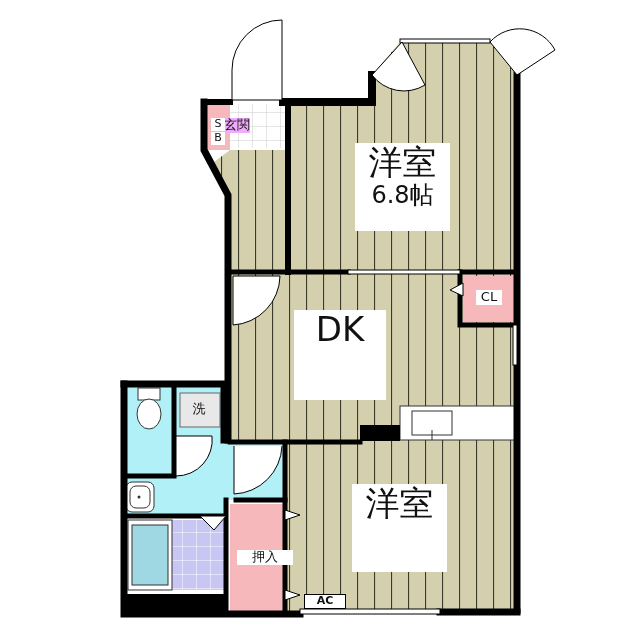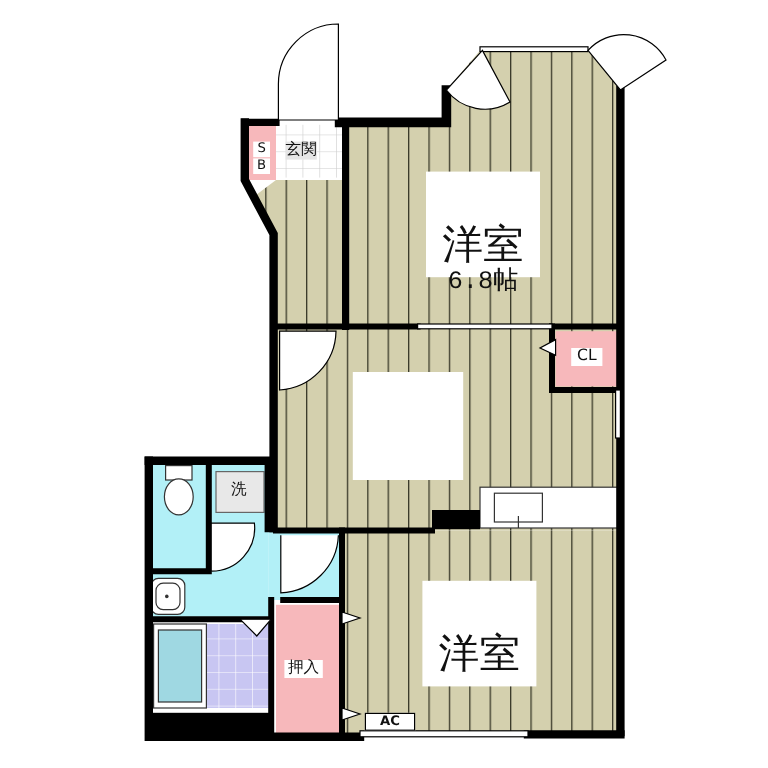--- a/index.html
+++ b/index.html
@@ -1,20 +1,20 @@
 <!DOCTYPE html>
 <html><head>
 <meta charset="utf-8">
 <style>
   html,body{margin:0;padding:0;background:#fff;}
   body{width:640px;height:640px;position:relative;overflow:hidden;font-family:"DejaVu Sans","Liberation Sans",sans-serif;}
   #plan{position:absolute;left:0;top:0;width:640px;height:640px;}
   .lbl{position:absolute;background:#fff;color:#111;text-align:center;line-height:1.15;}
-  .room-title{font-size:34px;margin-top:42px;}
-  .room-size{font-size:21px;font-family:Liberation Mono, monospace;}
+  .room-title{font-size:34px;}
+  .room-size{font-size:24px;}
   .small{font-size:13px;}
 </style>
 </head>
 <body>
 
 <svg id="plan" viewBox="0 0 640 640" xmlns="http://www.w3.org/2000/svg">
   <defs>
     <pattern id="boards" width="17" height="20" patternUnits="userSpaceOnUse">
       <rect width="17" height="20" fill="#d4d0ae"></rect>
       <line x1="0.5" y1="0" x2="0.5" y2="20" stroke="#3a3a2a" stroke-width="1.2"></line>
@@ -116,25 +116,26 @@
     <path d="M463 283 L450 290 L463 296Z"></path>
   </g>
 </svg>
 
 <div class="lbl" style="left:355px;top:143px;width:95px;height:88px;">
   <div class="room-title">洋室</div>
   <div class="room-size">6.8帖</div>
 </div>
 
 <div class="lbl" style="left:294px;top:310px;width:92px;height:90px;">
+  <div class="room-title">DK</div>
 </div>
 
 <div class="lbl" style="left:352px;top:484px;width:95px;height:88px;">
   <div class="room-title">洋室</div>
 </div>
 
-<div class="lbl small" style="left:238px;top:118px;background:#e5e5e5;">玄関</div>
+<div class="lbl small" style="left:224px;top:118px;background:#f0abfc;">玄関</div>
 <div class="lbl small" style="left:211px;top:118px;width:14px;font-size:11px;">S</div>
 <div class="lbl small" style="left:211px;top:132px;width:14px;font-size:11px;">B</div>
 <div class="lbl small" style="left:476px;top:290px;width:26px;">CL</div>
-<div class="lbl small" style="left:237px;top:550px;width:32px;">押入</div>
+<div class="lbl small" style="left:237px;top:550px;width:56px;">押入</div>
 <div class="lbl small" style="left:190px;top:402px;width:18px;background:transparent;">洗</div>
 <div class="lbl small" style="left:304px;top:594px;width:40px;font-size:11px;border:1px solid #000;font-weight:bold;">AC</div>
 
 </body></html>

